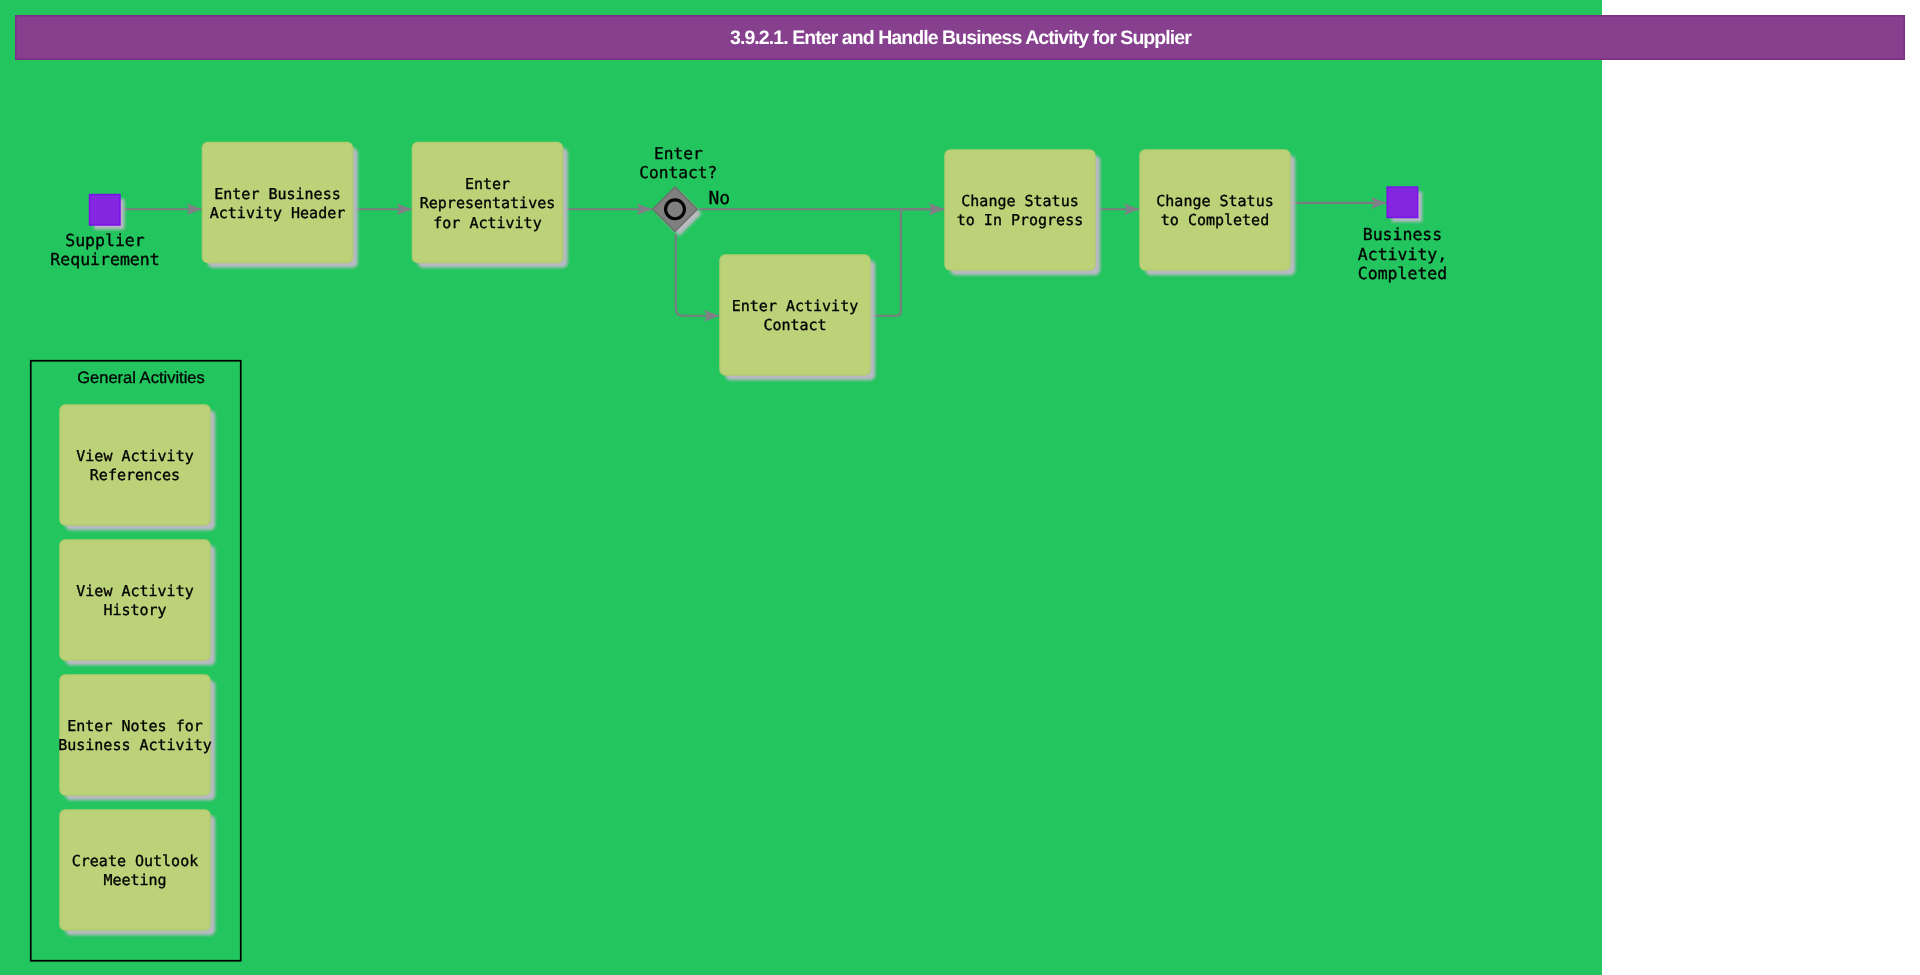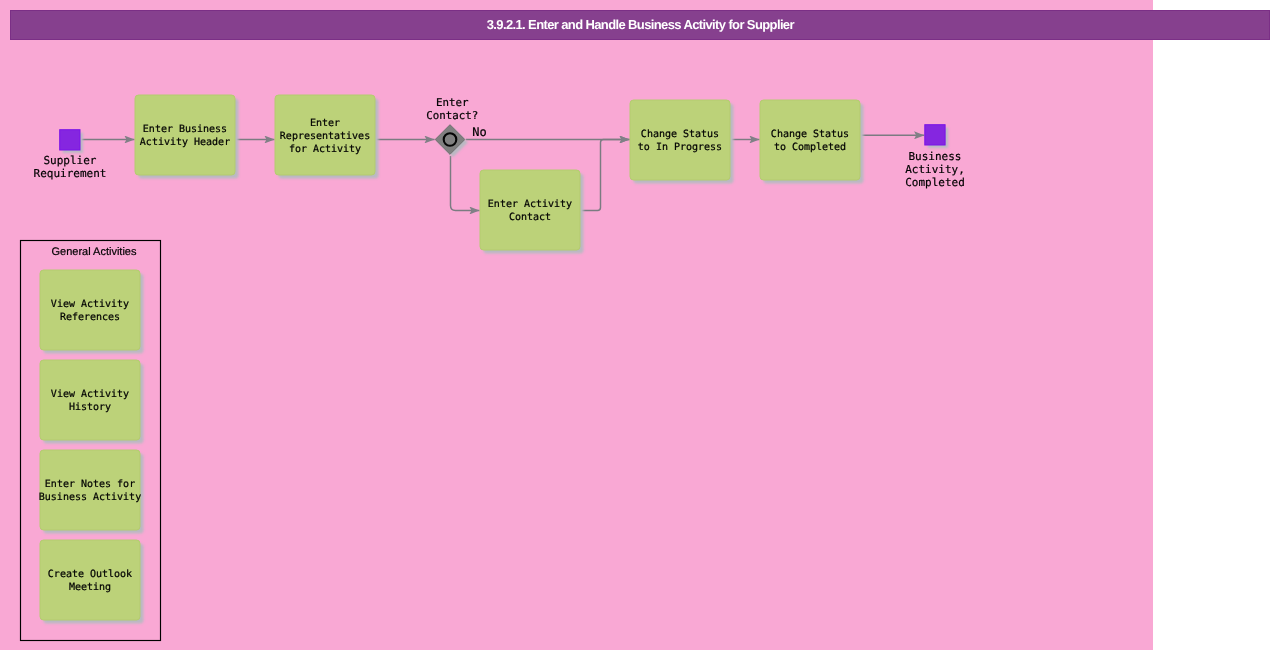--- a/index.html
+++ b/index.html
@@ -1,17 +1,17 @@
 <!DOCTYPE html>
 <html><head>
 <meta charset="utf-8">
 <style>
   html,body{margin:0;padding:0;background:#ffffff;-webkit-font-smoothing:antialiased;text-rendering:geometricPrecision;}
   body{width:1280px;height:650px;overflow:hidden;}
-  #stage{position:relative;width:1153px;height:650px;background:#f9a8d4;opacity:0.9999;}
+  #stage{position:relative;width:1029px;height:650px;background:#22c55e;opacity:0.9999;padding-left:39px;}
   #titlebar{position:absolute;display:flex;align-items:center;justify-content:center;box-sizing:border-box;border:1px solid #7b2f86;}
   #titlebar .t{font-family:"Liberation Sans",sans-serif;font-size:13px;font-weight:bold;letter-spacing:-0.62px;white-space:pre;line-height:1;position:relative;top:-0.2px;padding-left:0.62px;}
   svg#diagram{position:absolute;left:0;top:0;display:block;}
   .task-label{font-family:"DejaVu Sans Mono",monospace;font-size:10px;paint-order:stroke;stroke:#000000;stroke-width:0.22px;}
   .event-label{font-family:"DejaVu Sans Mono",monospace;font-size:11px;paint-order:stroke;stroke:#000000;stroke-width:0.2px;}
   .gw-label{font-family:"DejaVu Sans Mono",monospace;font-size:10.8px;paint-order:stroke;stroke:#000000;stroke-width:0.2px;}
   .group-title{font-family:"Liberation Sans",sans-serif;font-size:11px;paint-order:stroke;stroke:#000000;stroke-width:0.2px;}
   .flow-label{font-family:"DejaVu Sans Mono",monospace;font-size:12px;paint-order:stroke;stroke:#000000;stroke-width:0.2px;}
 </style>
 </head>

